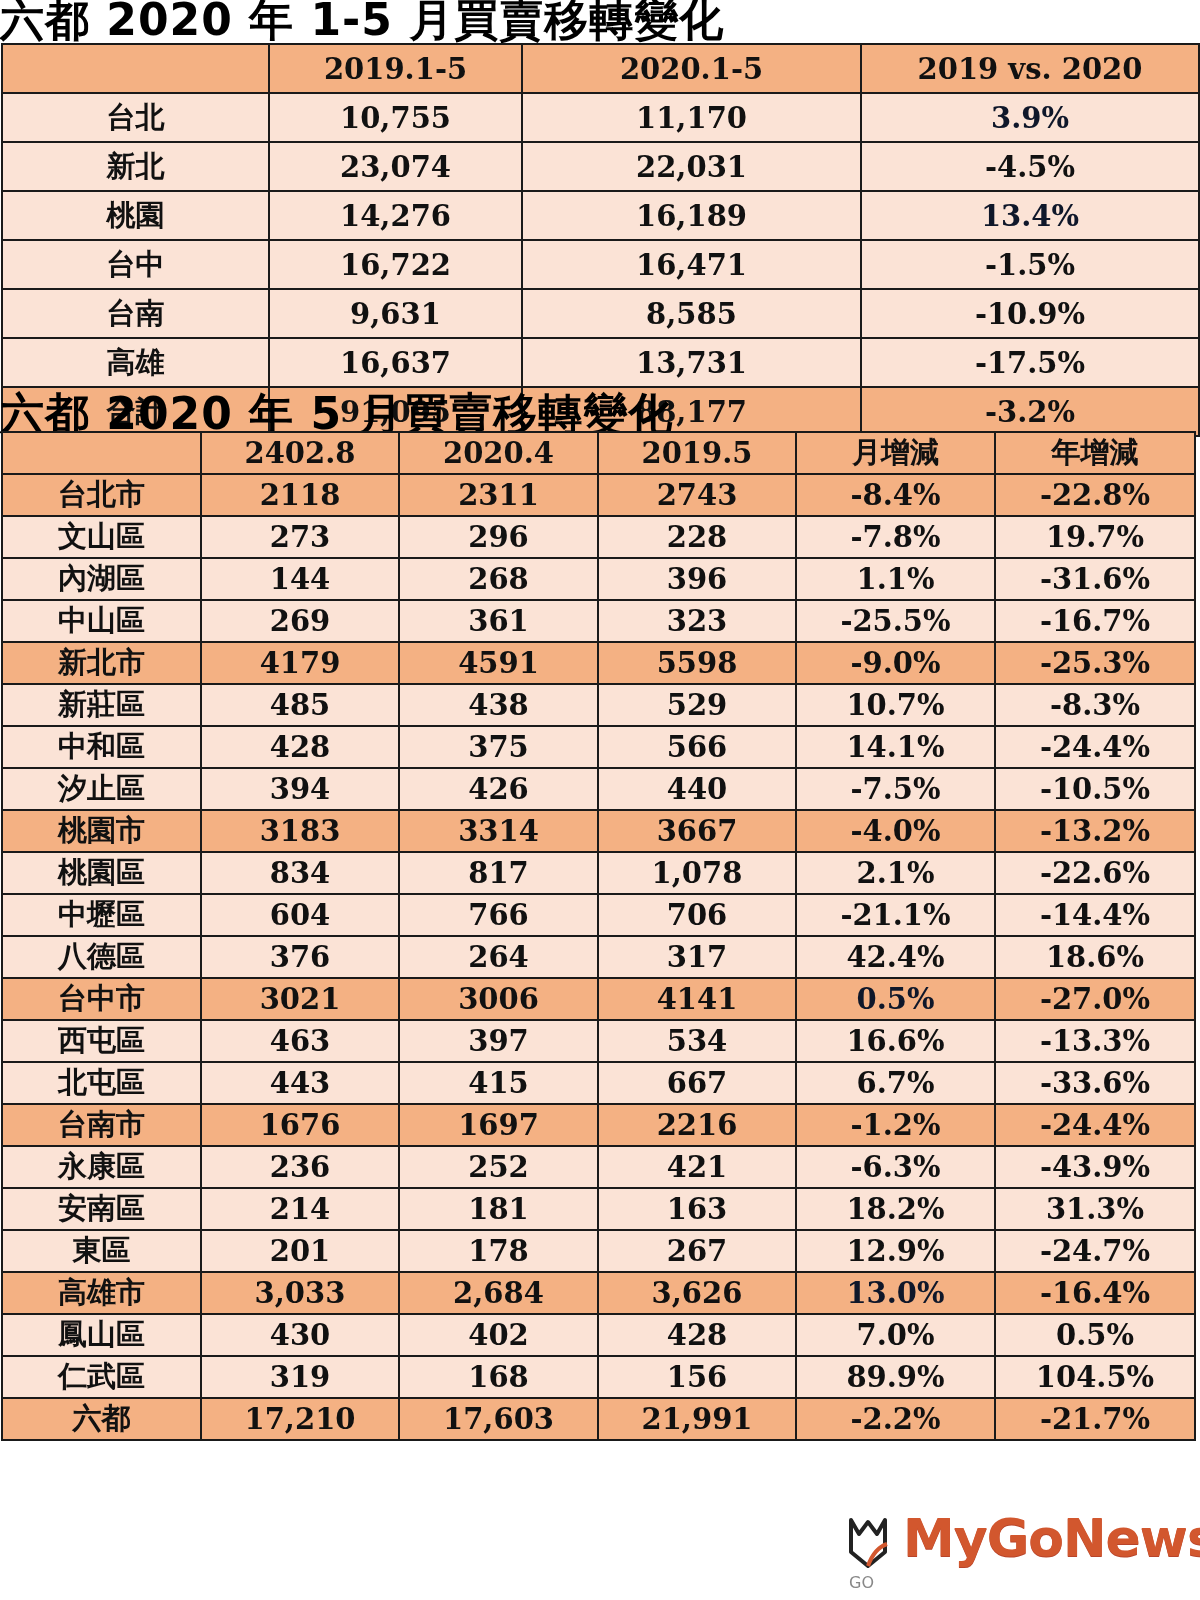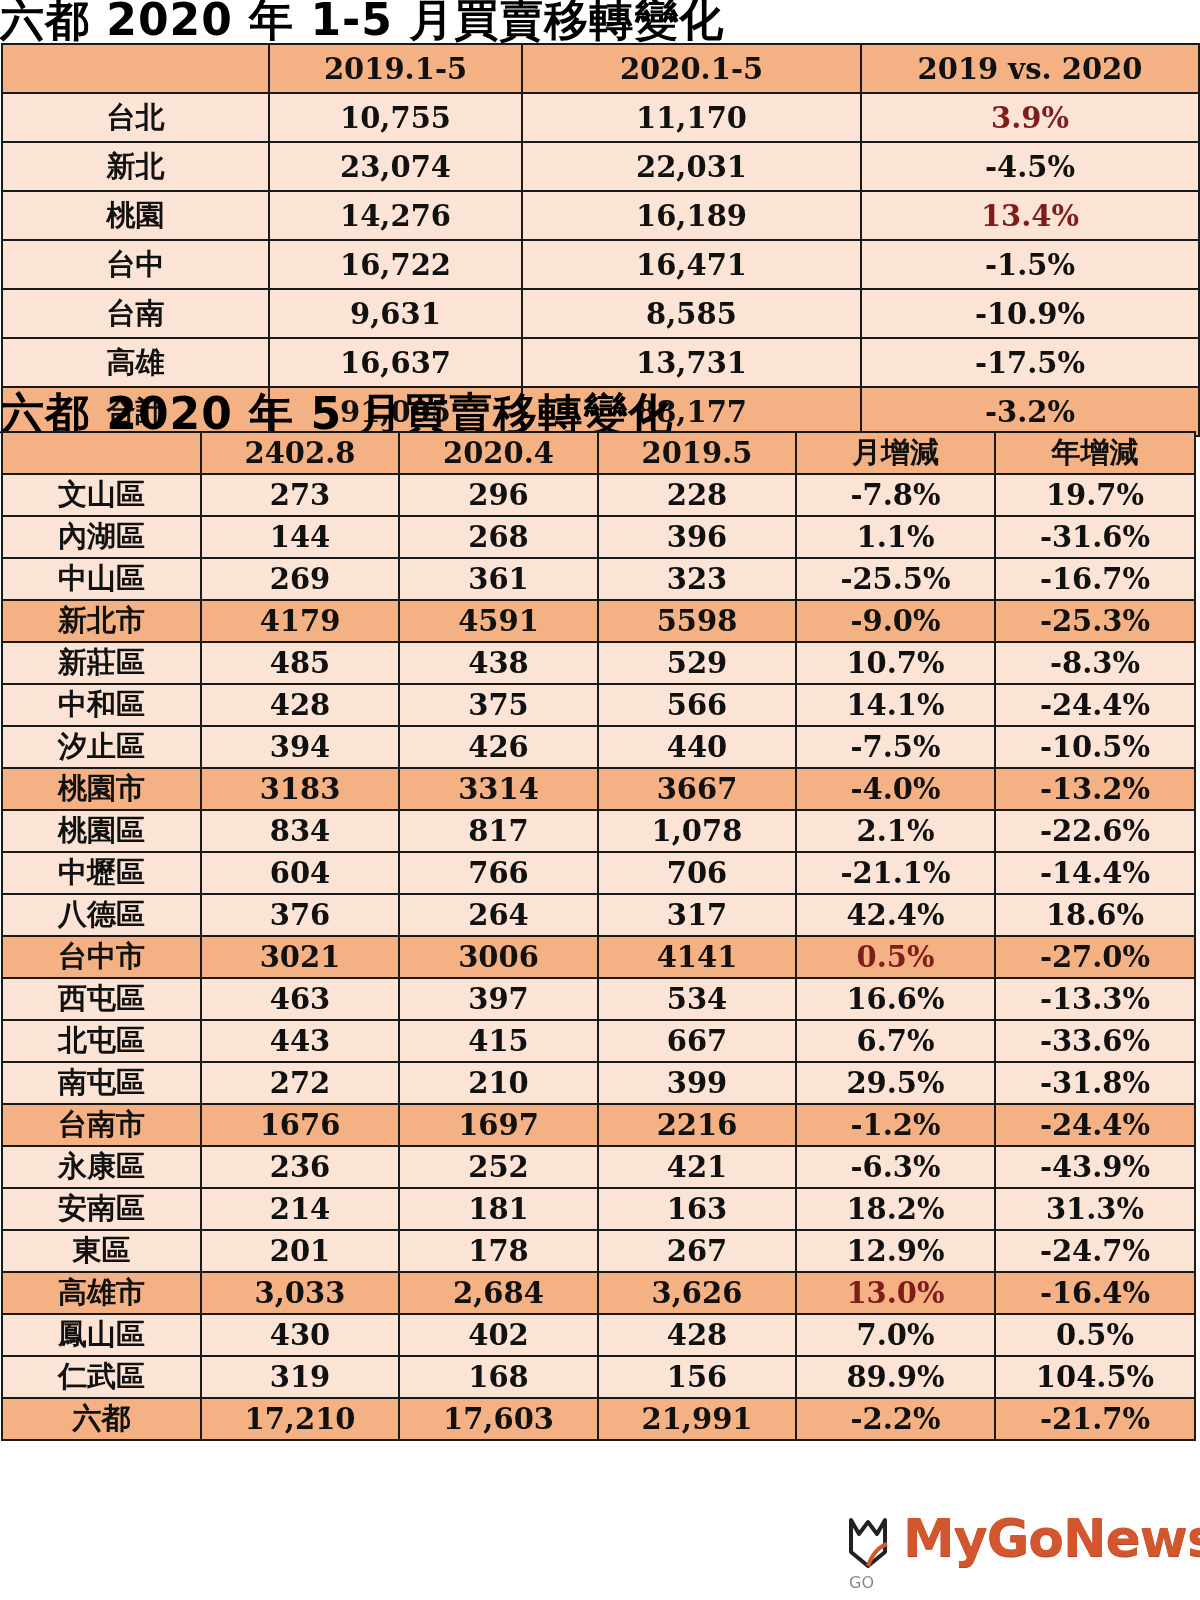--- a/index.html
+++ b/index.html
@@ -8,21 +8,21 @@
   .title { position:absolute; left:0; margin:0; font-weight:900;
            font-family:"DejaVu Sans","Liberation Sans",sans-serif;
            color:#000; white-space:nowrap; letter-spacing:1px; }
   #title1 { top:-6px; font-size:44px; line-height:52px; }
   #title2 { top:388px; font-size:44px; line-height:52px; }
   table { position:absolute; border-collapse:collapse; table-layout:fixed; }
   td { border:2px solid #1a1a1a; text-align:center; vertical-align:middle;
        font-weight:bold; font-size:29px; padding:0; overflow:hidden; white-space:nowrap; }
   .dark td { background:#F4B183; }
   .light td { background:#FBE3D6; }
-  .red { color:#7f1d1d; }
+  .red { color:#0f172a; }
   #t1 { left:1px; top:43px; width:1197px; }
   #t1 tr { height:49px; }
   #t2 { left:1px; top:431px; width:1193px; }
   #t2 tr { height:41.45px; }
   .rowlabel { font-family:Liberation Serif, serif; font-weight:900; font-size:29px; }
   .hdrcjk { font-family:"DejaVu Sans","Liberation Sans",sans-serif; font-weight:900; }
   #logo { position:absolute; left:845px; top:1512px; width:340px; height:80px; }
   #logo .mark { position:absolute; left:0; top:0; width:46px; height:80px; }
   #logo .word { position:absolute; left:58px; top:-4px; font-family:"DejaVu Sans","Liberation Sans",sans-serif;
                 font-weight:900; font-size:52px; letter-spacing:-1px;
@@ -105,20 +105,28 @@
   </colgroup>
   <tbody id="t2body">
       <tr class="dark">
         <td class=""></td>
         <td class="">2402.8</td>
         <td class="">2020.4</td>
         <td class="">2019.5</td>
         <td class="hdrcjk">月增減</td>
         <td class="hdrcjk">年增減</td>
       </tr>
+      <tr class="dark">
+        <td class="rowlabel">台北市</td>
+        <td>2118</td>
+        <td>2311</td>
+        <td>2743</td>
+        <td class="">-8.4%</td>
+        <td>-22.8%</td>
+      </tr>
       <tr class="light">
         <td class="rowlabel">文山區</td>
         <td>273</td>
         <td>296</td>
         <td>228</td>
         <td class="">-7.8%</td>
         <td>19.7%</td>
       </tr>
       <tr class="light">
         <td class="rowlabel">內湖區</td>
@@ -216,28 +224,20 @@
         <td class="">16.6%</td>
         <td>-13.3%</td>
       </tr>
       <tr class="light">
         <td class="rowlabel">北屯區</td>
         <td>443</td>
         <td>415</td>
         <td>667</td>
         <td class="">6.7%</td>
         <td>-33.6%</td>
-      </tr>
-      <tr class="light">
-        <td class="rowlabel">南屯區</td>
-        <td>272</td>
-        <td>210</td>
-        <td>399</td>
-        <td class="">29.5%</td>
-        <td>-31.8%</td>
       </tr>
       <tr class="dark">
         <td class="rowlabel">台南市</td>
         <td>1676</td>
         <td>1697</td>
         <td>2216</td>
         <td class="">-1.2%</td>
         <td>-24.4%</td>
       </tr>
       <tr class="light">

